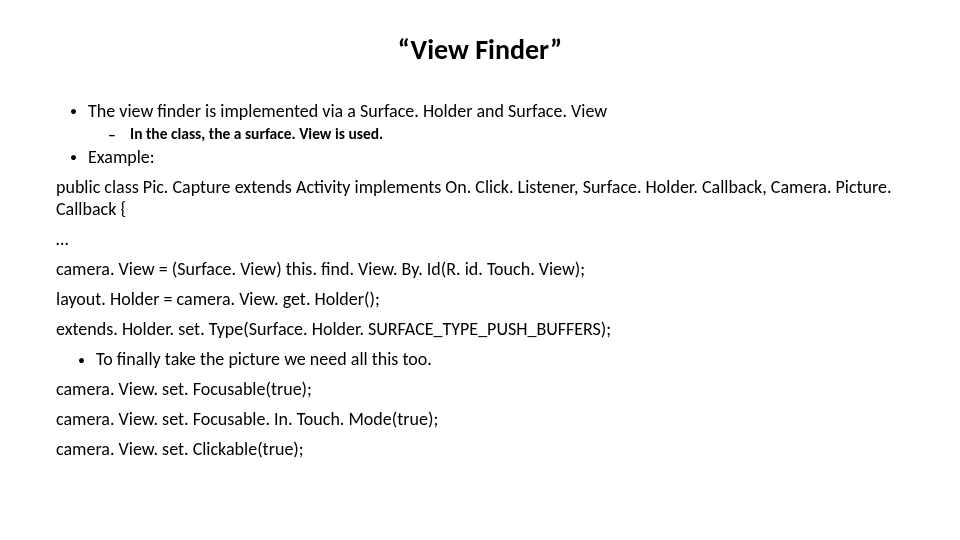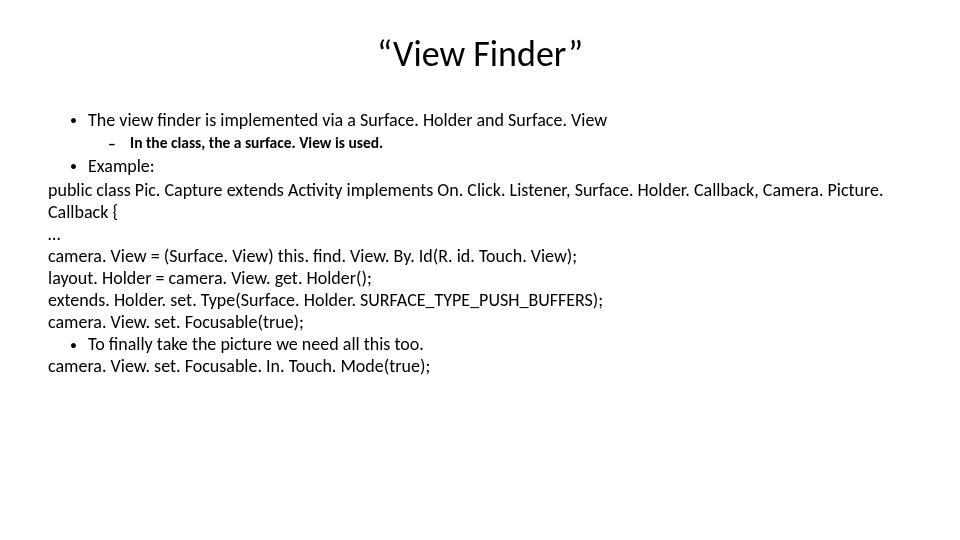--- a/index.html
+++ b/index.html
@@ -12,22 +12,22 @@
     color: #000000;
   }
   .slide {
     box-sizing: border-box;
     width: 960px;
     height: 540px;
     padding: 20px 48px 20px 48px;
     position: relative;
   }
   .title {
-    font-size: 36px;
-    font-weight: 400;
+    font-size: 28px;
+    font-weight: 700;
     text-align: center;
     margin: 12px 0 34px 0;
     letter-spacing: 0px;
   }
   .body {
     font-size: 18px;
     line-height: 1.22;
   }
   .bullet-l1 {
     display: flex;
@@ -48,21 +48,21 @@
     font-weight: 700;
     margin-bottom: 2px;
   }
   .bullet-l2 .dash {
     width: 22px;
     flex: 0 0 22px;
     text-align: left;
     line-height: 20px;
   }
   .line {
-    margin: 0;
+    margin: 8px;
   }
   .inline-bullet .dot {
     display: inline-block;
     width: 18px;
     font-size: 14px;
     vertical-align: middle;
     margin-left: 22px;
   }
 </style>
 </head>
@@ -88,21 +88,22 @@
       <span class="dot">•</span>
       <span>Example:</span>
     </div>
 
     <div class="line">public class Pic. Capture extends Activity implements On. Click. Listener, Surface. Holder. Callback, Camera. Picture. Callback {</div>
     <div class="line">…</div>
     <div class="line">camera. View = (Surface. View) this. find. View. By. Id(R. id. Touch. View);</div>
     <div class="line">layout. Holder = camera. View. get. Holder();</div>
     <div class="line">extends. Holder. set. Type(Surface. Holder. SURFACE_TYPE_PUSH_BUFFERS);</div>
 
-    <div class="line">camera. View. set. Focusable(true);</div>
-
     <div class="line inline-bullet">
       <span class="dot">•</span><span>To finally take the picture we need all this too.</span>
     </div>
+
+    <div class="line">camera. View. set. Focusable(true);</div>
     <div class="line">camera. View. set. Focusable. In. Touch. Mode(true);</div>
+    <div class="line">camera. View. set. Clickable(true);</div>
 
   </div>
 </div>
 
 </body></html>

